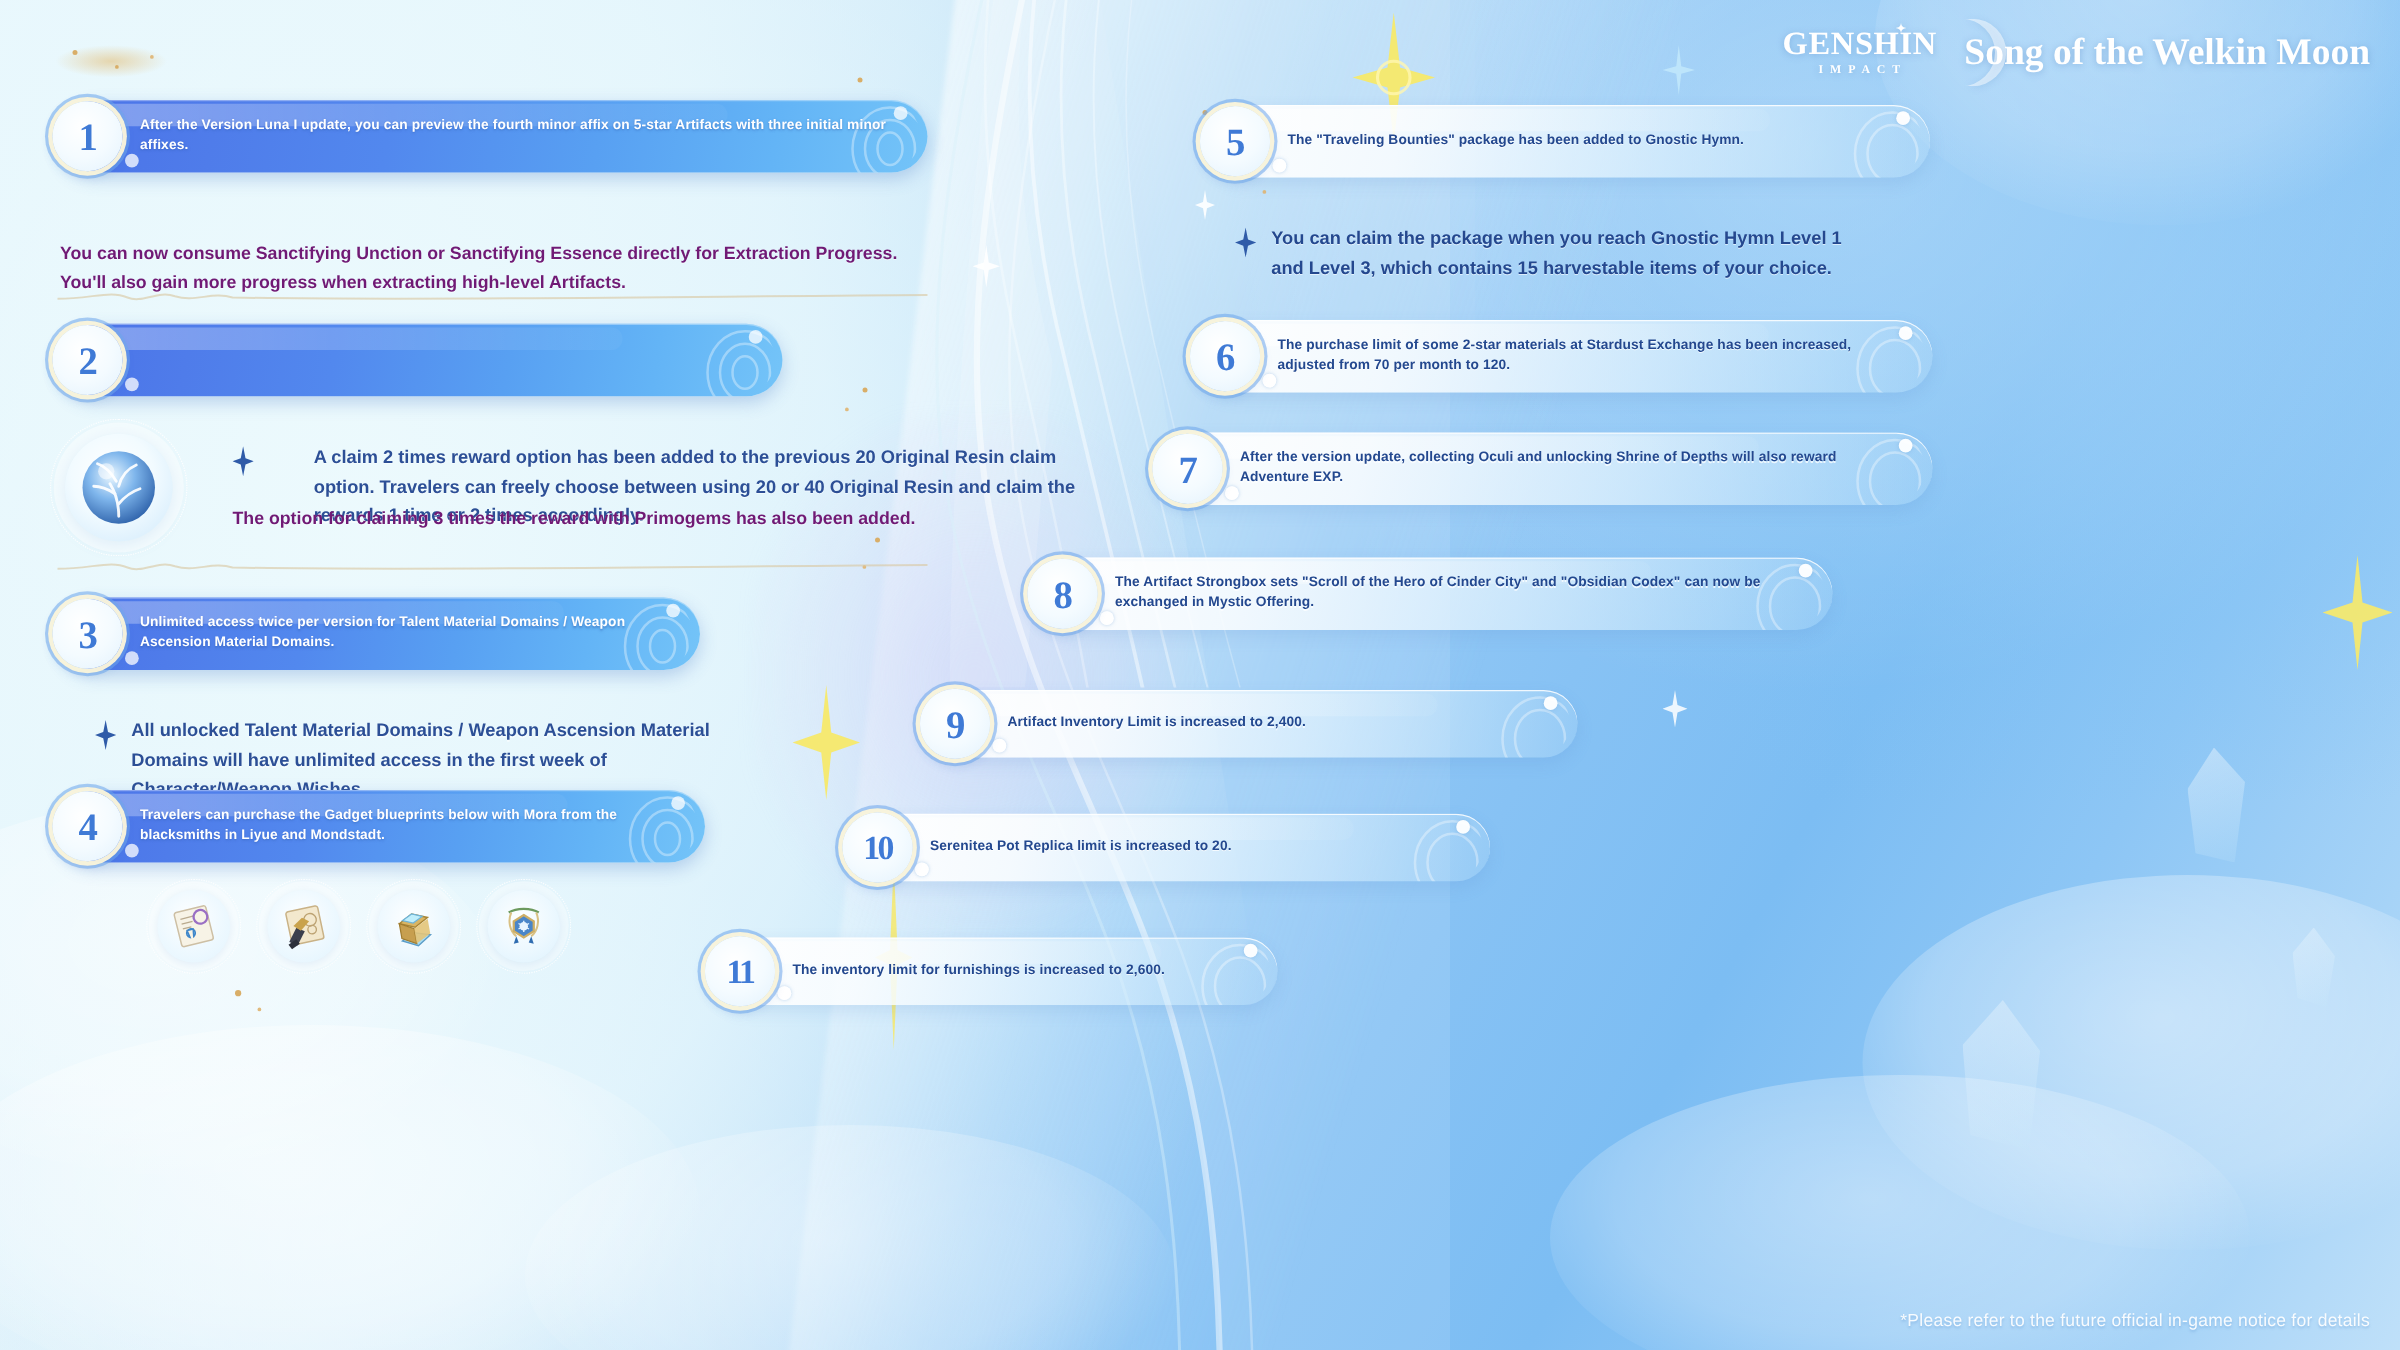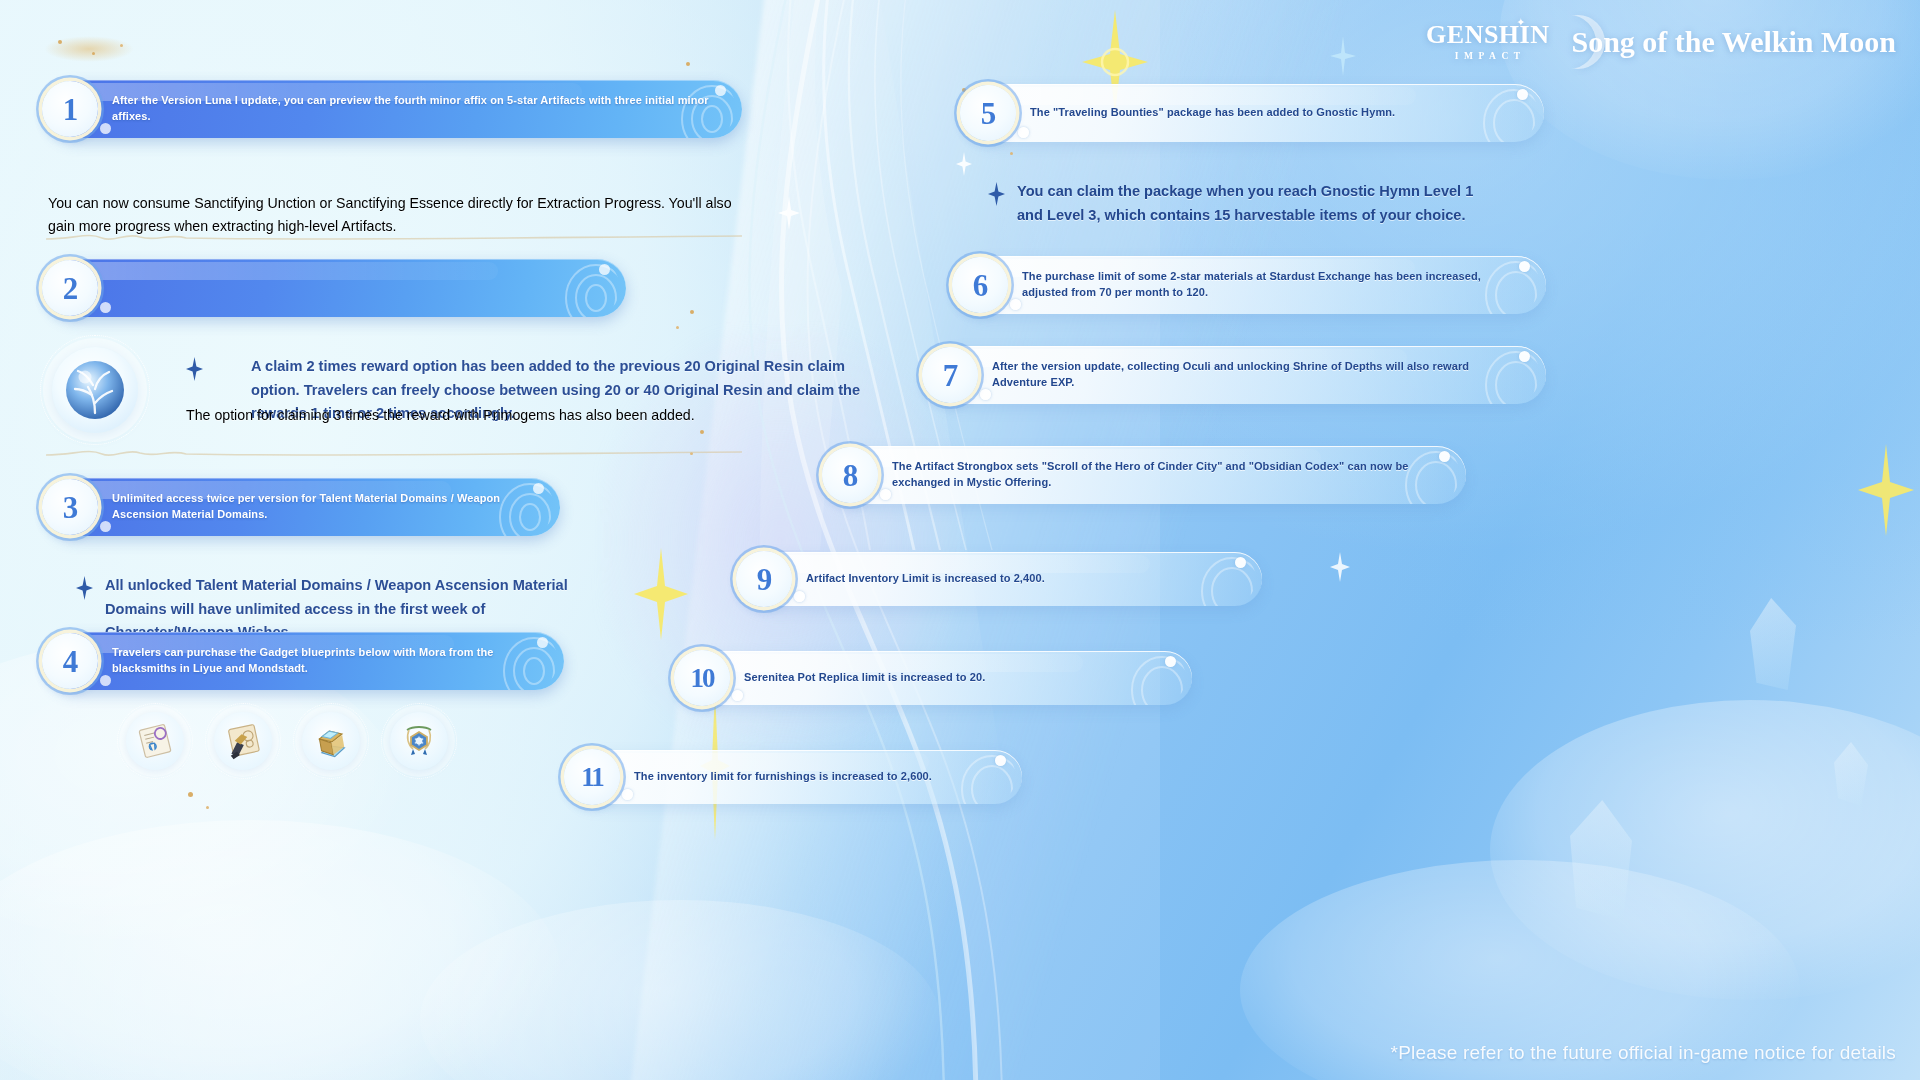--- a/index.html
+++ b/index.html
@@ -175,21 +175,21 @@
     position:absolute; display:flex; align-items:flex-start; gap:12px;
   }
   .note-star { flex:none; margin-top:2px; }
   .note-text {
     color:#2c4f96; font-size:14.6px; font-weight:700; line-height:1.62;
     text-shadow:0 1px 0 rgba(255,255,255,0.6);
   }
   .note-text.light { color:#24488f; }
   .note-orange {
     position:absolute;
-    color:#000000; font-size:14.2px; font-weight:400; line-height:1.62;
+    color:#701a75; font-size:14.2px; font-weight:700; line-height:1.62;
     text-shadow:0 1px 0 rgba(255,255,255,0.55);
   }
 
   
   .divider { position:absolute; opacity:0.75; }
 
   
   .icon-round {
     position:absolute; width:58px; height:58px; border-radius:50%;
     background:radial-gradient(circle at 46% 40%, rgba(255,255,255,0.95) 0%, rgba(236,248,255,0.85) 58%, rgba(214,238,253,0.55) 100%);
@@ -205,21 +205,21 @@
     background:radial-gradient(circle at 44% 38%, #ffffff 0%, #f2fbff 46%, #dff1fd 75%, #cfe8fb 100%);
     box-shadow:0 0 0 9px rgba(255,255,255,0.45), 0 3px 12px rgba(90,150,210,0.25);
     display:flex; align-items:center; justify-content:center;
   }
   .resin-orb .dots { position:absolute; inset:-12px; border-radius:50%;
     border:1.8px dotted rgba(255,255,255,0.9); }
 
   
   .footer {
     position:absolute; right:24px; bottom:16px;
-    color:rgba(255,255,255,0.92); font-size:19px; font-weight:400;
+    color:rgba(255,255,255,0.92); font-size:14px; font-weight:400;
     letter-spacing:0.2px;
     text-shadow:0 1px 2px rgba(90,145,205,0.4);
   }
 </style>
 </head>
 <body>
 
 <div class="bg">
   <div class="wash-left"></div>
   <div class="wash-right"></div>

